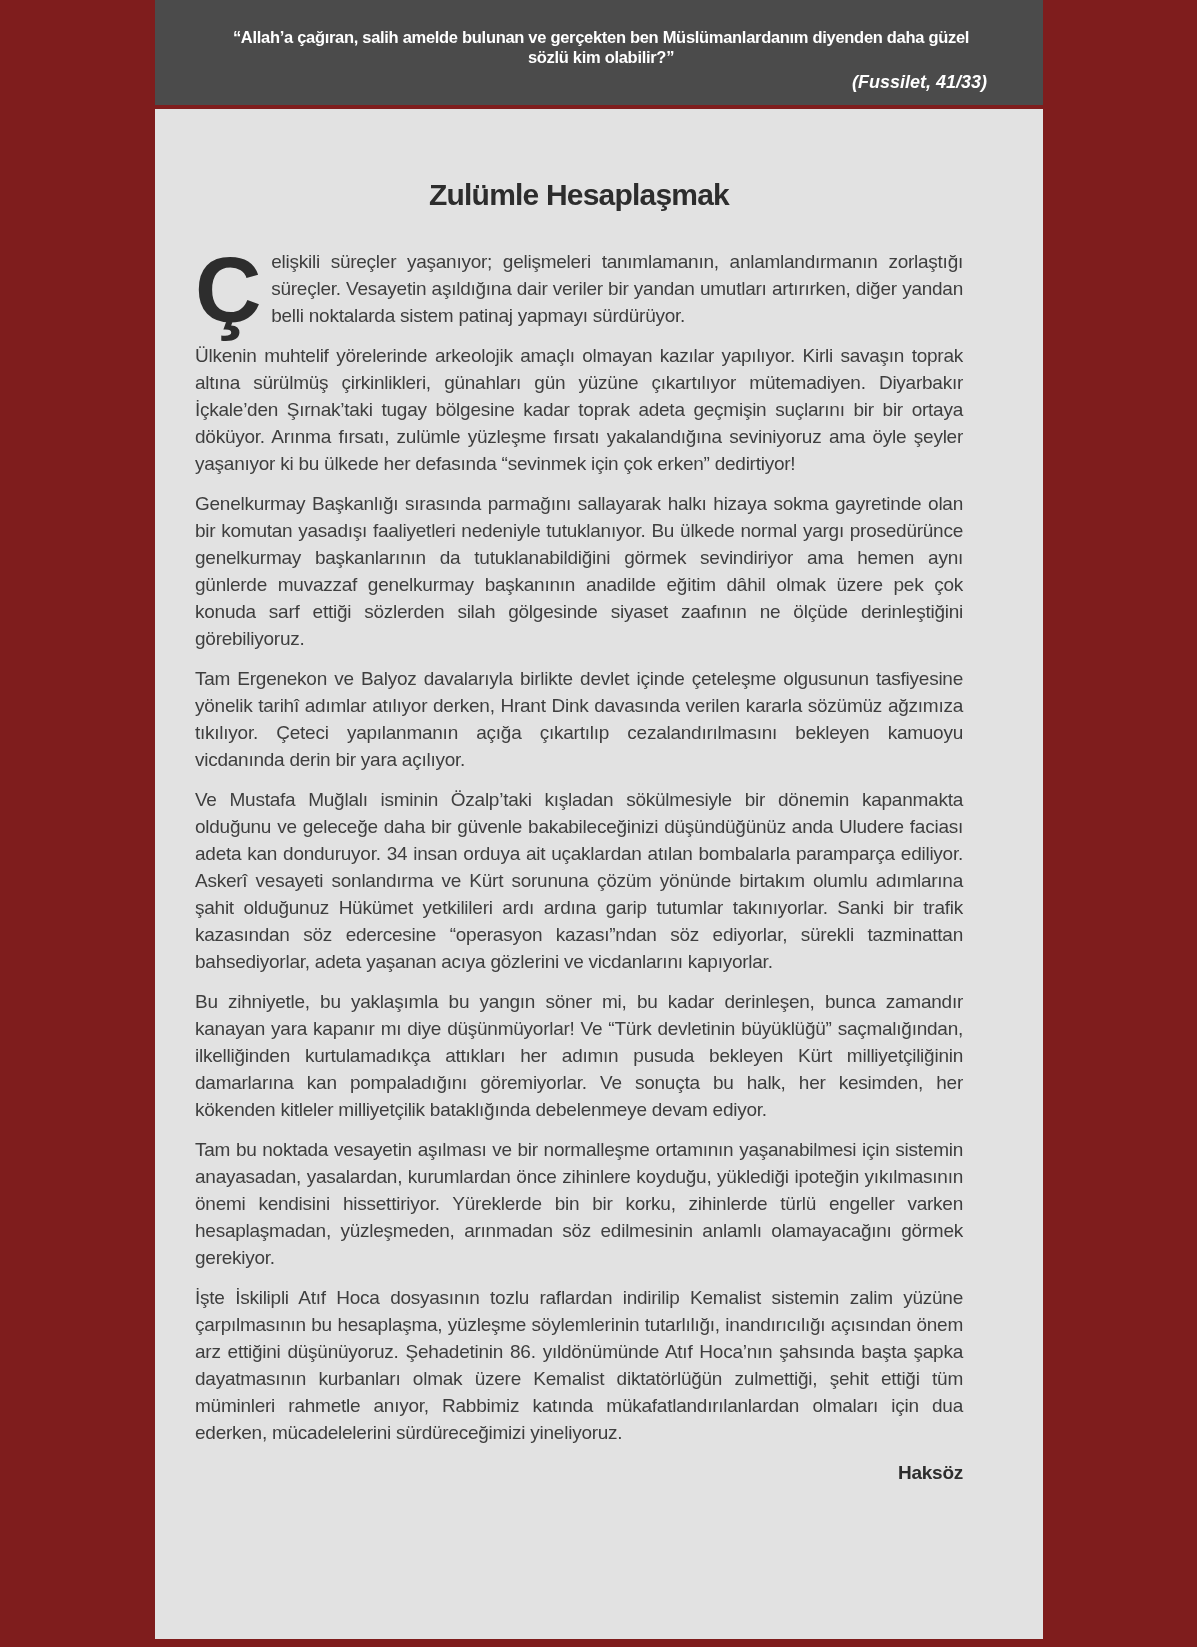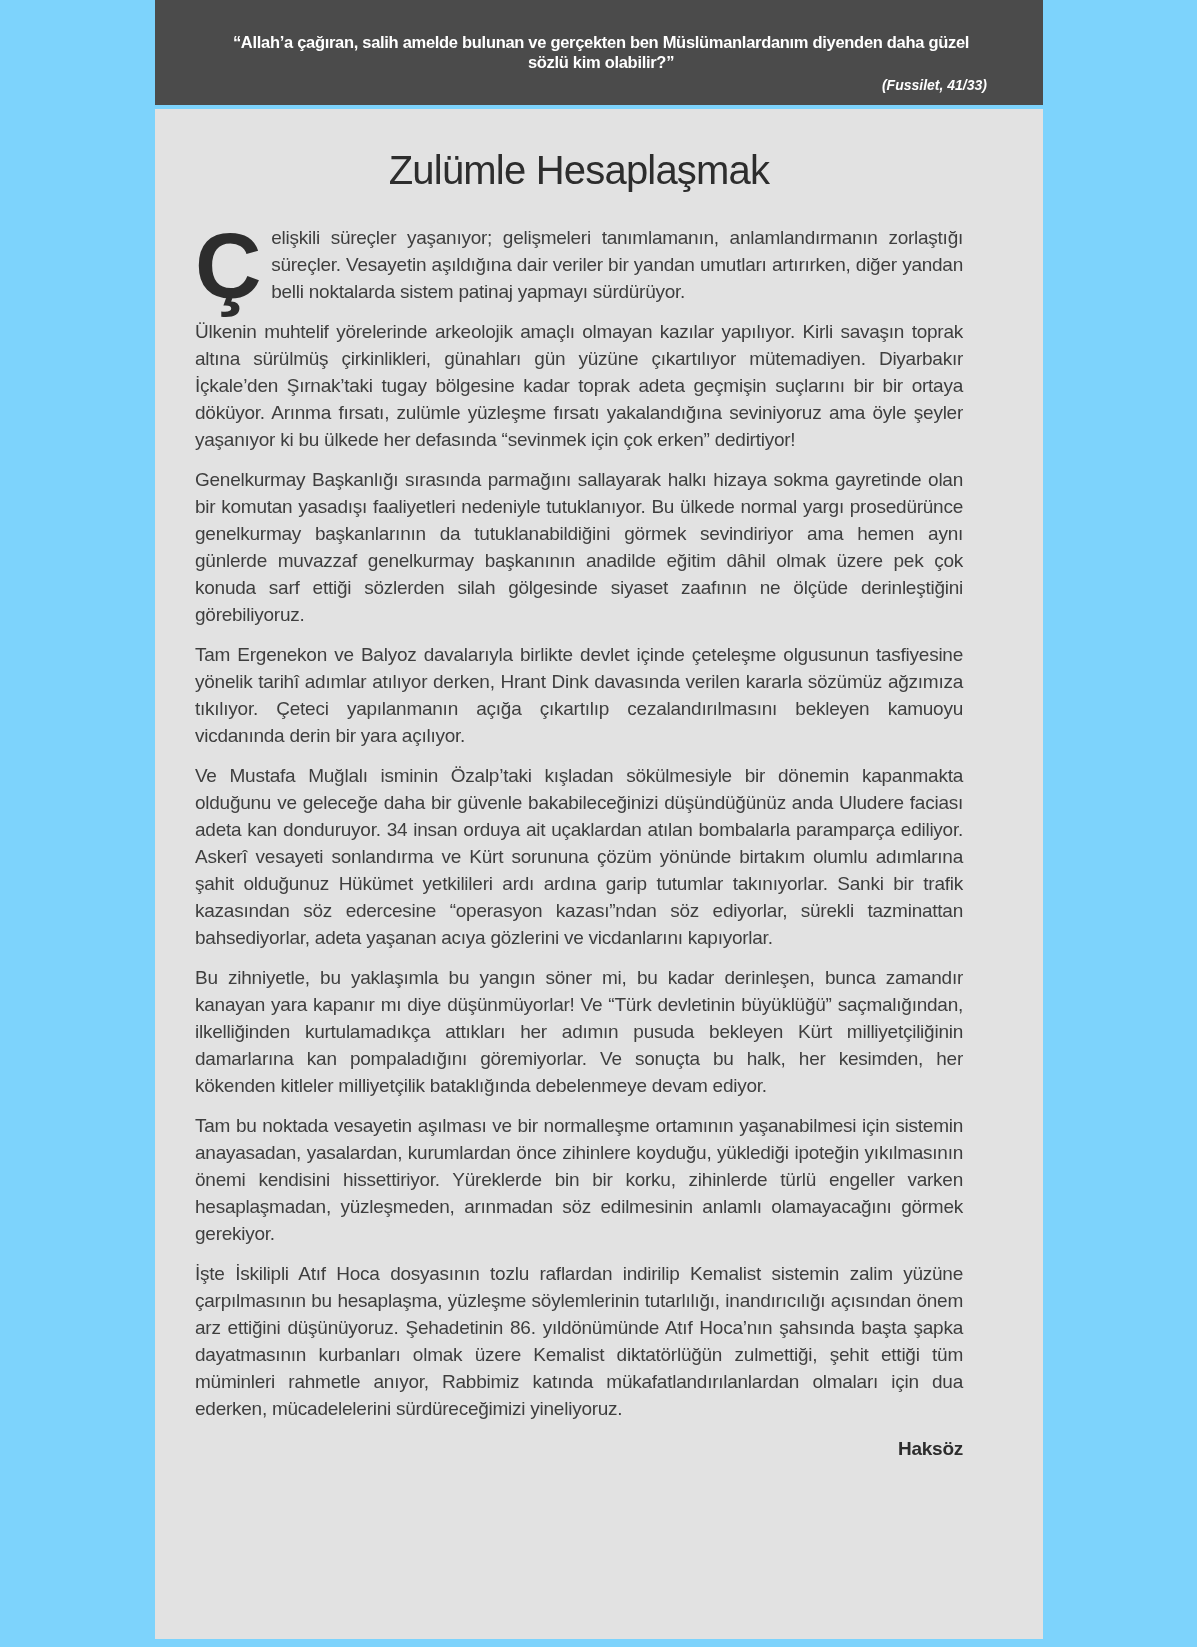--- a/index.html
+++ b/index.html
@@ -5,21 +5,21 @@
   html, body {
     margin: 0;
     padding: 0;
     background: #ffffff;
     font-family: "Liberation Sans", "DejaVu Sans", sans-serif;
   }
   .canvas {
     position: relative;
     width: 1197px;
     height: 1647px;
-    background: #7dd3fc;
+    background: #7f1d1d;
     overflow: hidden;
   }
   
   .band {
     position: absolute;
     left: 155px;
     top: 0;
     width: 888px;
     height: 105px;
     background: #4b4b4b;
@@ -37,45 +37,45 @@
     font-size: 16.5px;
     line-height: 20px;
     text-align: center;
     letter-spacing: -0.3px;
     font-stretch: condensed;
   }
   .attribution {
     color: #ffffff;
     font-weight: bold;
     font-style: italic;
-    font-size: 14px;
+    font-size: 18px;
     text-align: right;
     margin-top: 5px;
     font-stretch: condensed;
   }
   
   .sheet {
     position: absolute;
     left: 155px;
     top: 109px;
     width: 888px;
     height: 1530px;
     background: #e2e2e2;
   }
   .content {
     position: absolute;
     left: 40px;
     top: 0;
     width: 768px;
   }
   .title {
-    margin-top: 36px;
+    margin-top: 60px;
     text-align: center;
-    font-weight: normal;
-    font-size: 40px;
+    font-weight: bold;
+    font-size: 30px;
     line-height: 51px;
     color: #2d2d2d;
     letter-spacing: -0.8px;
     font-stretch: condensed;
   }
   .body-text {
     margin-top: 28px;
     font-size: 19px;
     line-height: 27px;
     color: #3e3e3e;

